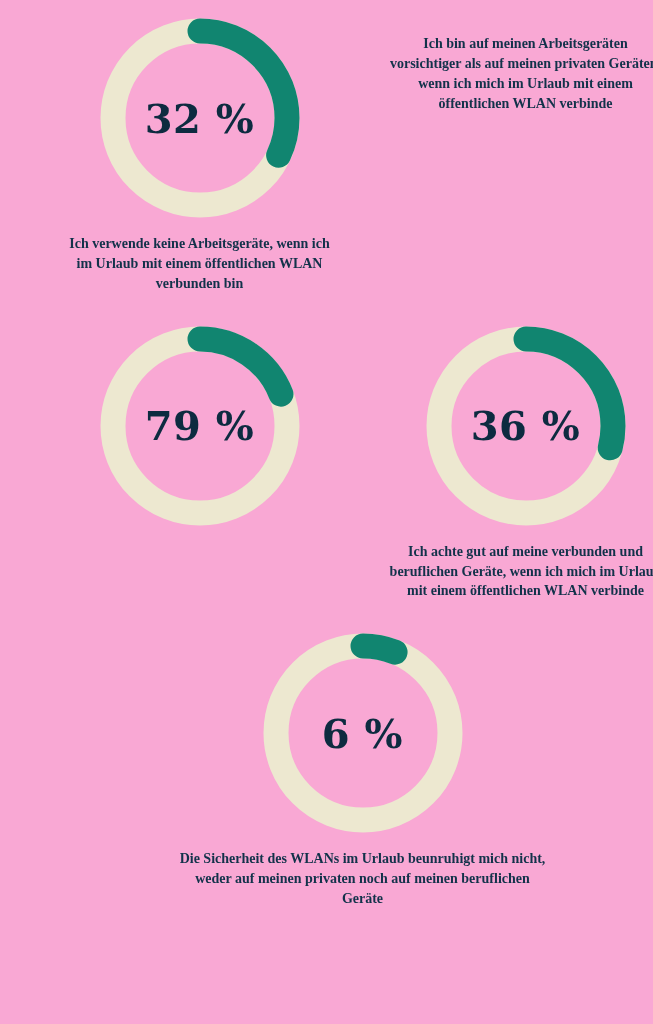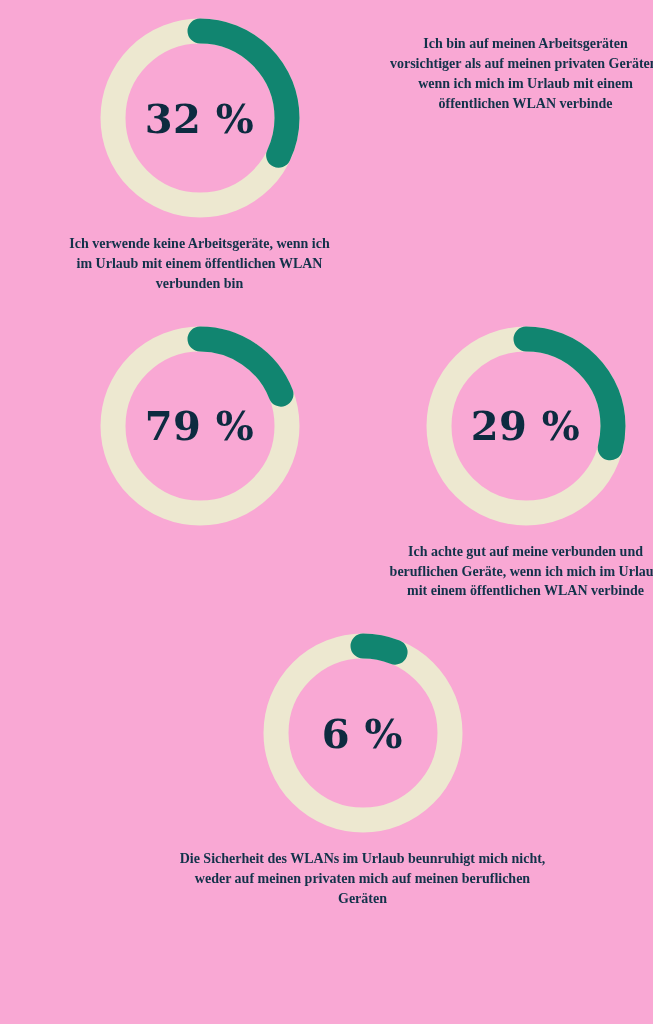--- a/index.html
+++ b/index.html
@@ -122,32 +122,32 @@
         <div class="donut-value">79 %</div>
       </div>
     </div>
 
     <div class="stat-cell">
       <div class="donut-wrap">
         <svg class="donut-svg" viewBox="0 0 200 200">
           <circle cx="100" cy="100" r="87" fill="none" stroke="#ede8d0" stroke-width="25"></circle>
           <circle class="arc" cx="100" cy="100" r="87" fill="none" stroke="#118570" stroke-width="25" stroke-linecap="round" transform="rotate(-90 100 100)" stroke-dasharray="158.52476530014093 388.11235642448304" stroke-dashoffset="0"></circle>
         </svg>
-        <div class="donut-value">29 %</div>
+        <div class="donut-value">36 %</div>
       </div>
       <div class="caption">Ich achte gut auf meine verbunden und beruflichen Geräte, wenn ich mich im Urlaub mit einem öffentlichen WLAN verbinde</div>
     </div>
 
     <div class="row-gap"></div>
 
     <div class="stat-cell full">
       <div class="donut-wrap">
         <svg class="donut-svg" viewBox="0 0 200 200">
           <circle cx="100" cy="100" r="87" fill="none" stroke="#ede8d0" stroke-width="25"></circle>
           <circle class="arc" cx="100" cy="100" r="87" fill="none" stroke="#118570" stroke-width="25" stroke-linecap="round" transform="rotate(-90 100 100)" stroke-dasharray="32.79822730347744 513.8388944211465" stroke-dashoffset="0"></circle>
         </svg>
         <div class="donut-value">6 %</div>
       </div>
-      <div class="caption">Die Sicherheit des WLANs im Urlaub beunruhigt mich nicht, weder auf meinen privaten mich auf meinen beruflichen Geräten</div>
+      <div class="caption">Die Sicherheit des WLANs im Urlaub beunruhigt mich nicht, weder auf meinen privaten noch auf meinen beruflichen Geräte</div>
     </div>
 
   </div>
 </div>
 
 </body></html>

